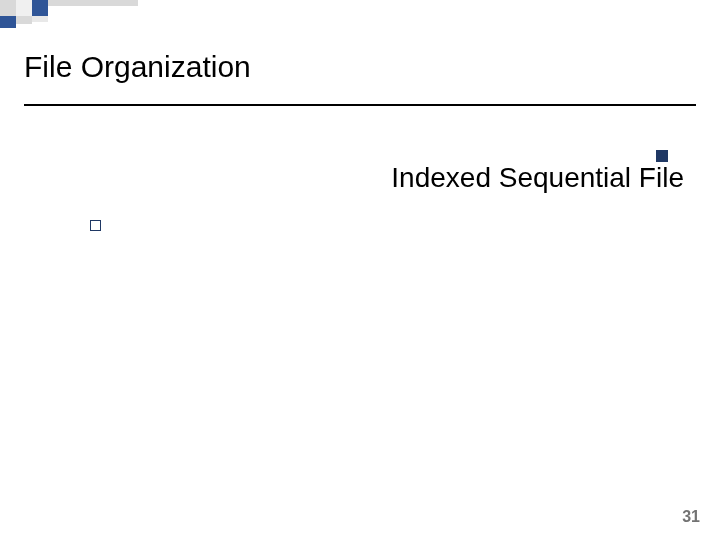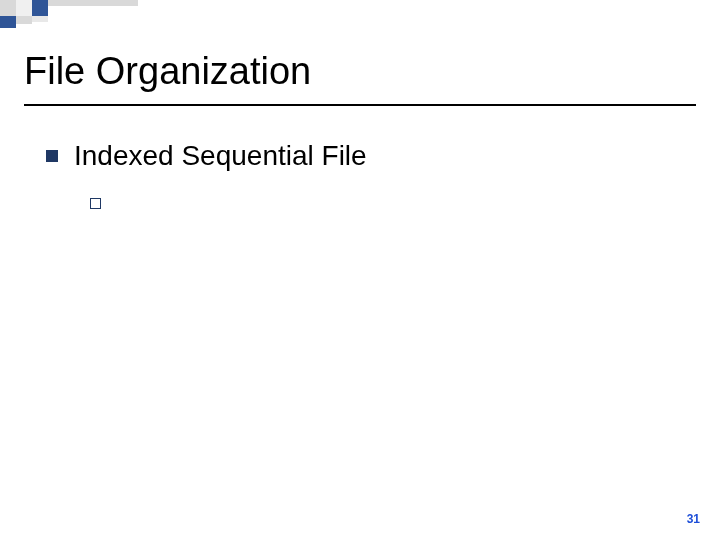--- a/index.html
+++ b/index.html
@@ -16,42 +16,43 @@
     top: 0;
     left: 0;
     width: 140px;
     height: 28px;
   }
   .deco svg { display: block; }
   .title {
     position: absolute;
     top: 50px;
     left: 24px;
-    font-size: 38px;
+    font-size: 30px;
     color: #000;
     font-weight: 400;
   }
   .rule {
     position: absolute;
     top: 104px;
     left: 24px;
     right: 24px;
     height: 2px;
     background: #000;
   }
   .content {
     position: absolute;
     top: 140px;
     left: 46px;
     right: 36px;
   }
   .lvl1 {
     display: flex;
-    align-items: flex-start;
+    align-items: flex-end;
     margin-bottom: 14px;
+    flex-direction: column;
   }
   .bullet-sq {
     width: 12px;
     height: 12px;
     background: #1f3864;
     margin-top: 10px;
     margin-right: 16px;
     flex-shrink: 0;
   }
   .lvl1-text {
@@ -75,23 +76,23 @@
     width: 11px;
     height: 11px;
     border: 1.5px solid #1f3864;
     margin-right: 7px;
     vertical-align: -1px;
   }
   .pagenum {
     position: absolute;
     bottom: 14px;
     right: 20px;
-    font-size: 12px;
+    font-size: 16px;
     font-weight: bold;
-    color: #1d4ed8;
+    color: #737373;
   }
 </style>
 </head>
 <body>
 
 <div class="deco">
   <svg width="140" height="28" viewBox="0 0 140 28">
     <rect x="0" y="0" width="16" height="16" fill="#d9d9d9"></rect>
     <rect x="16" y="0" width="16" height="16" fill="#f0f0f0"></rect>
     <rect x="32" y="0" width="16" height="16" fill="#2f5597"></rect>

